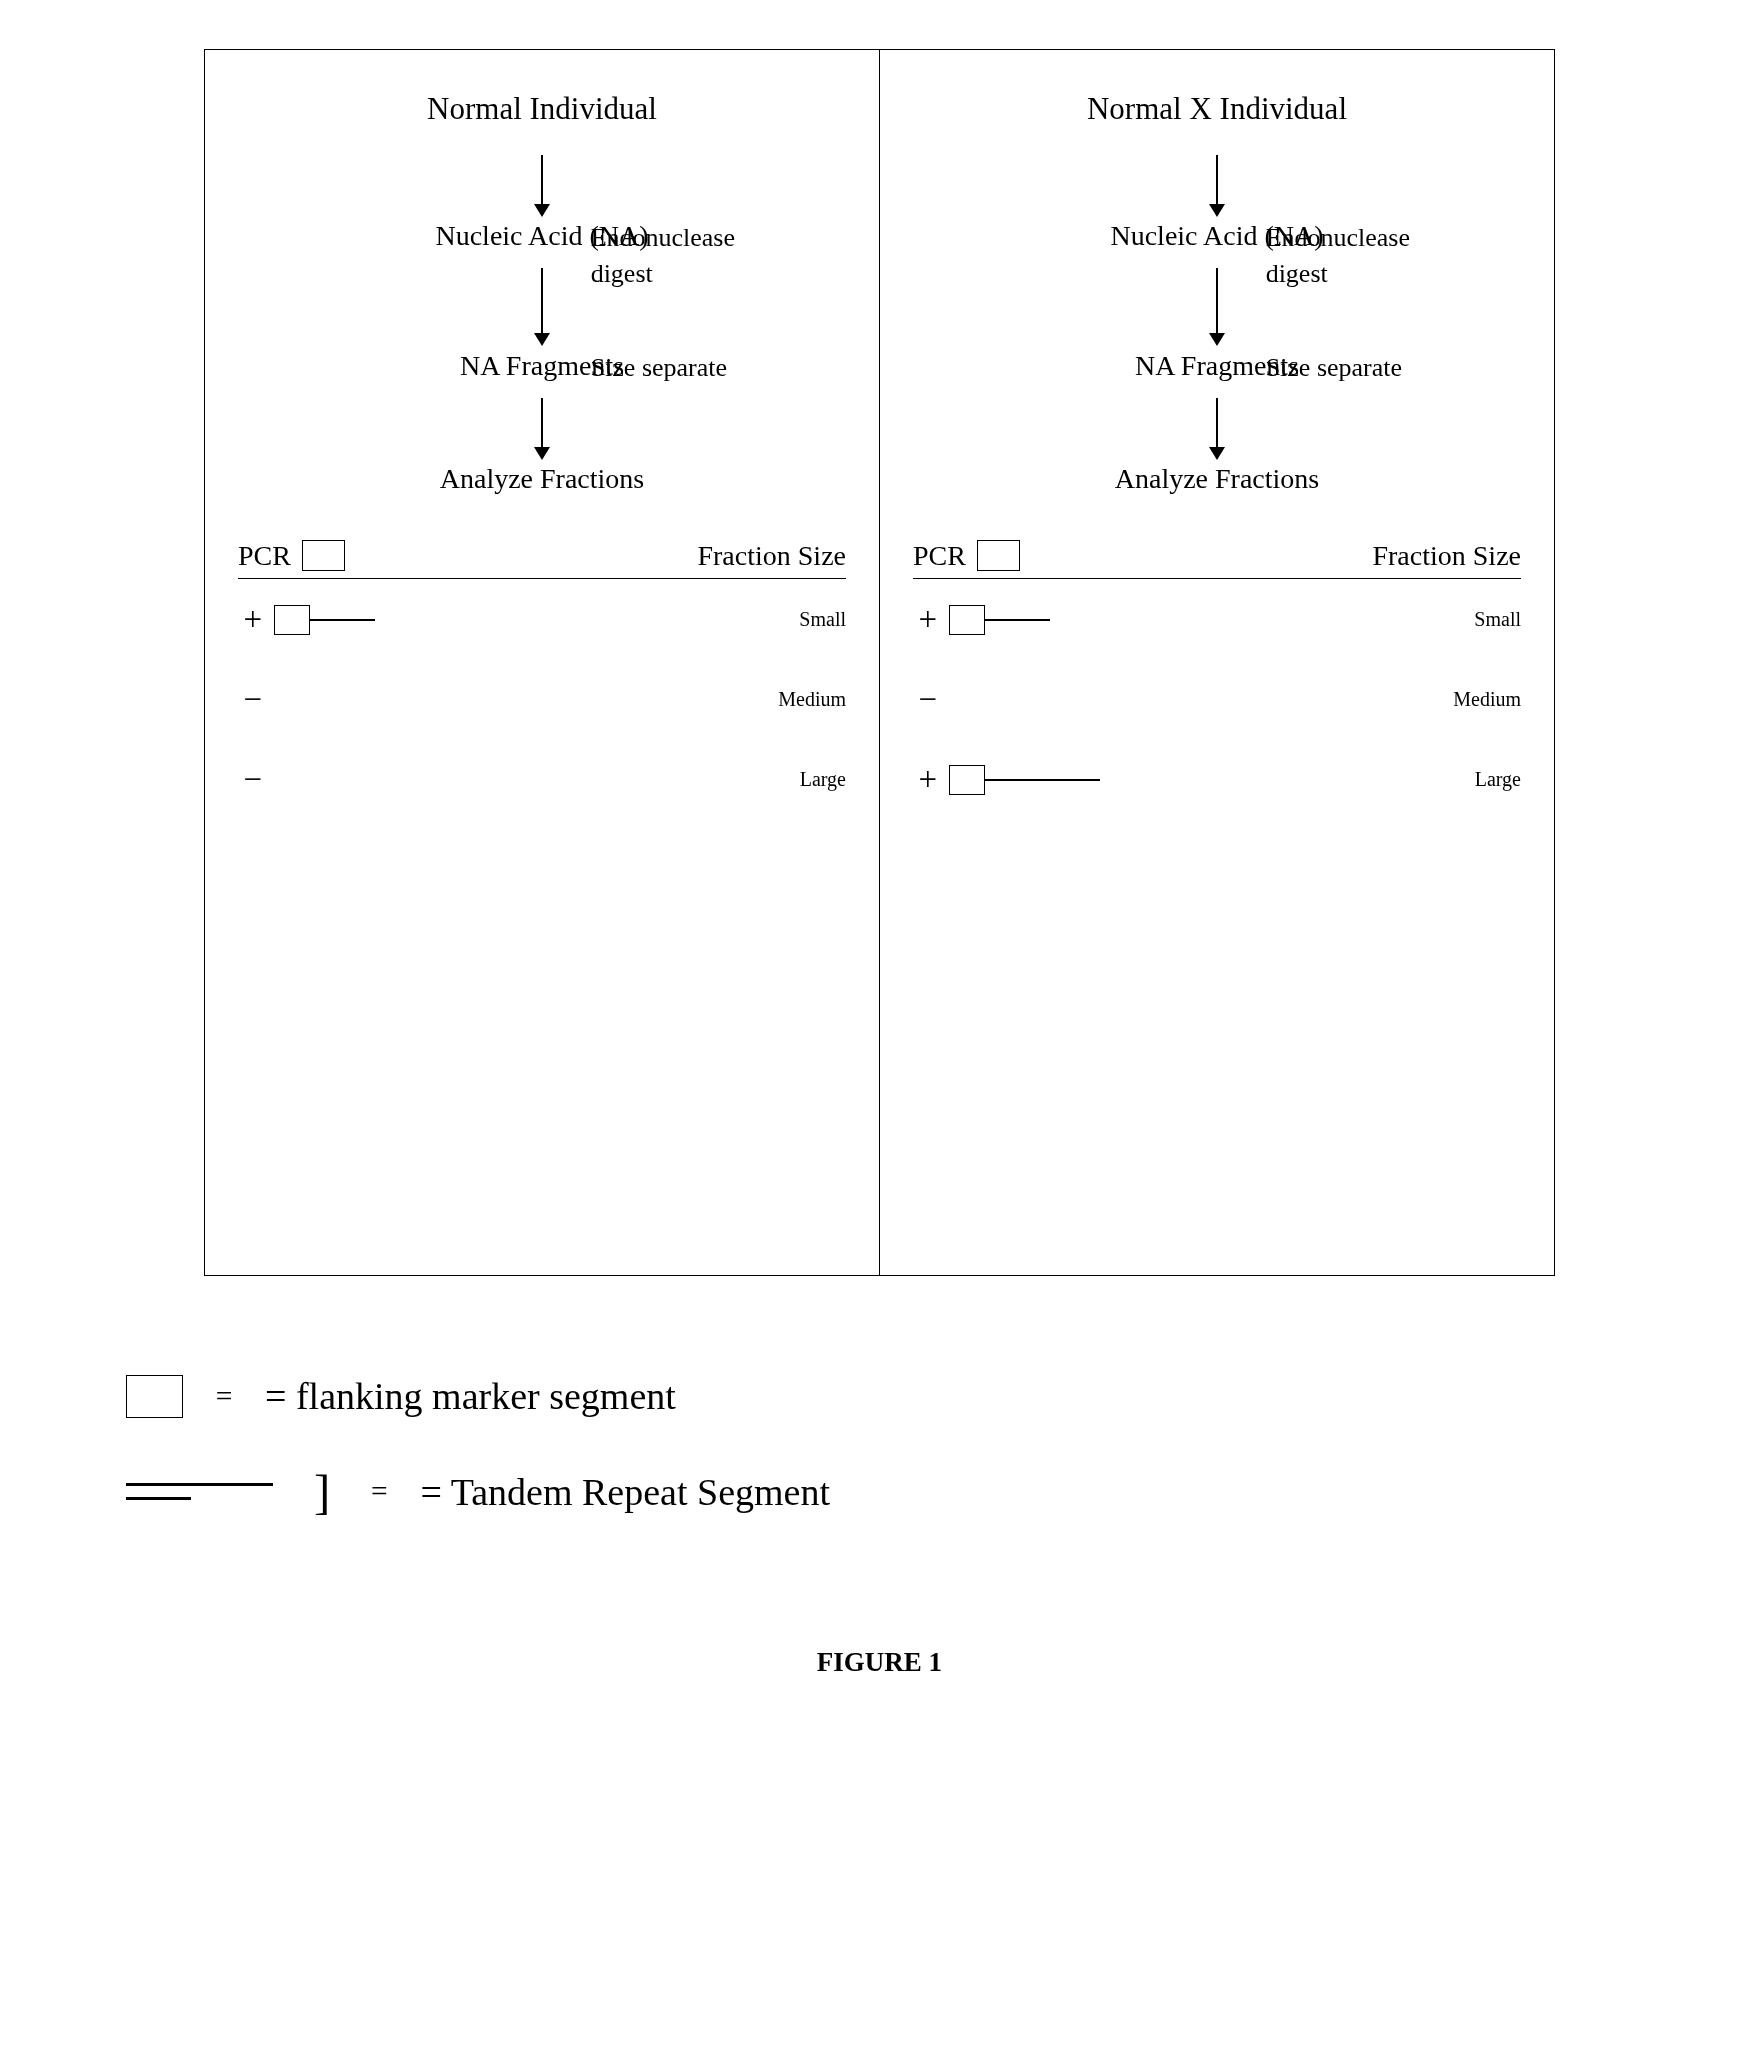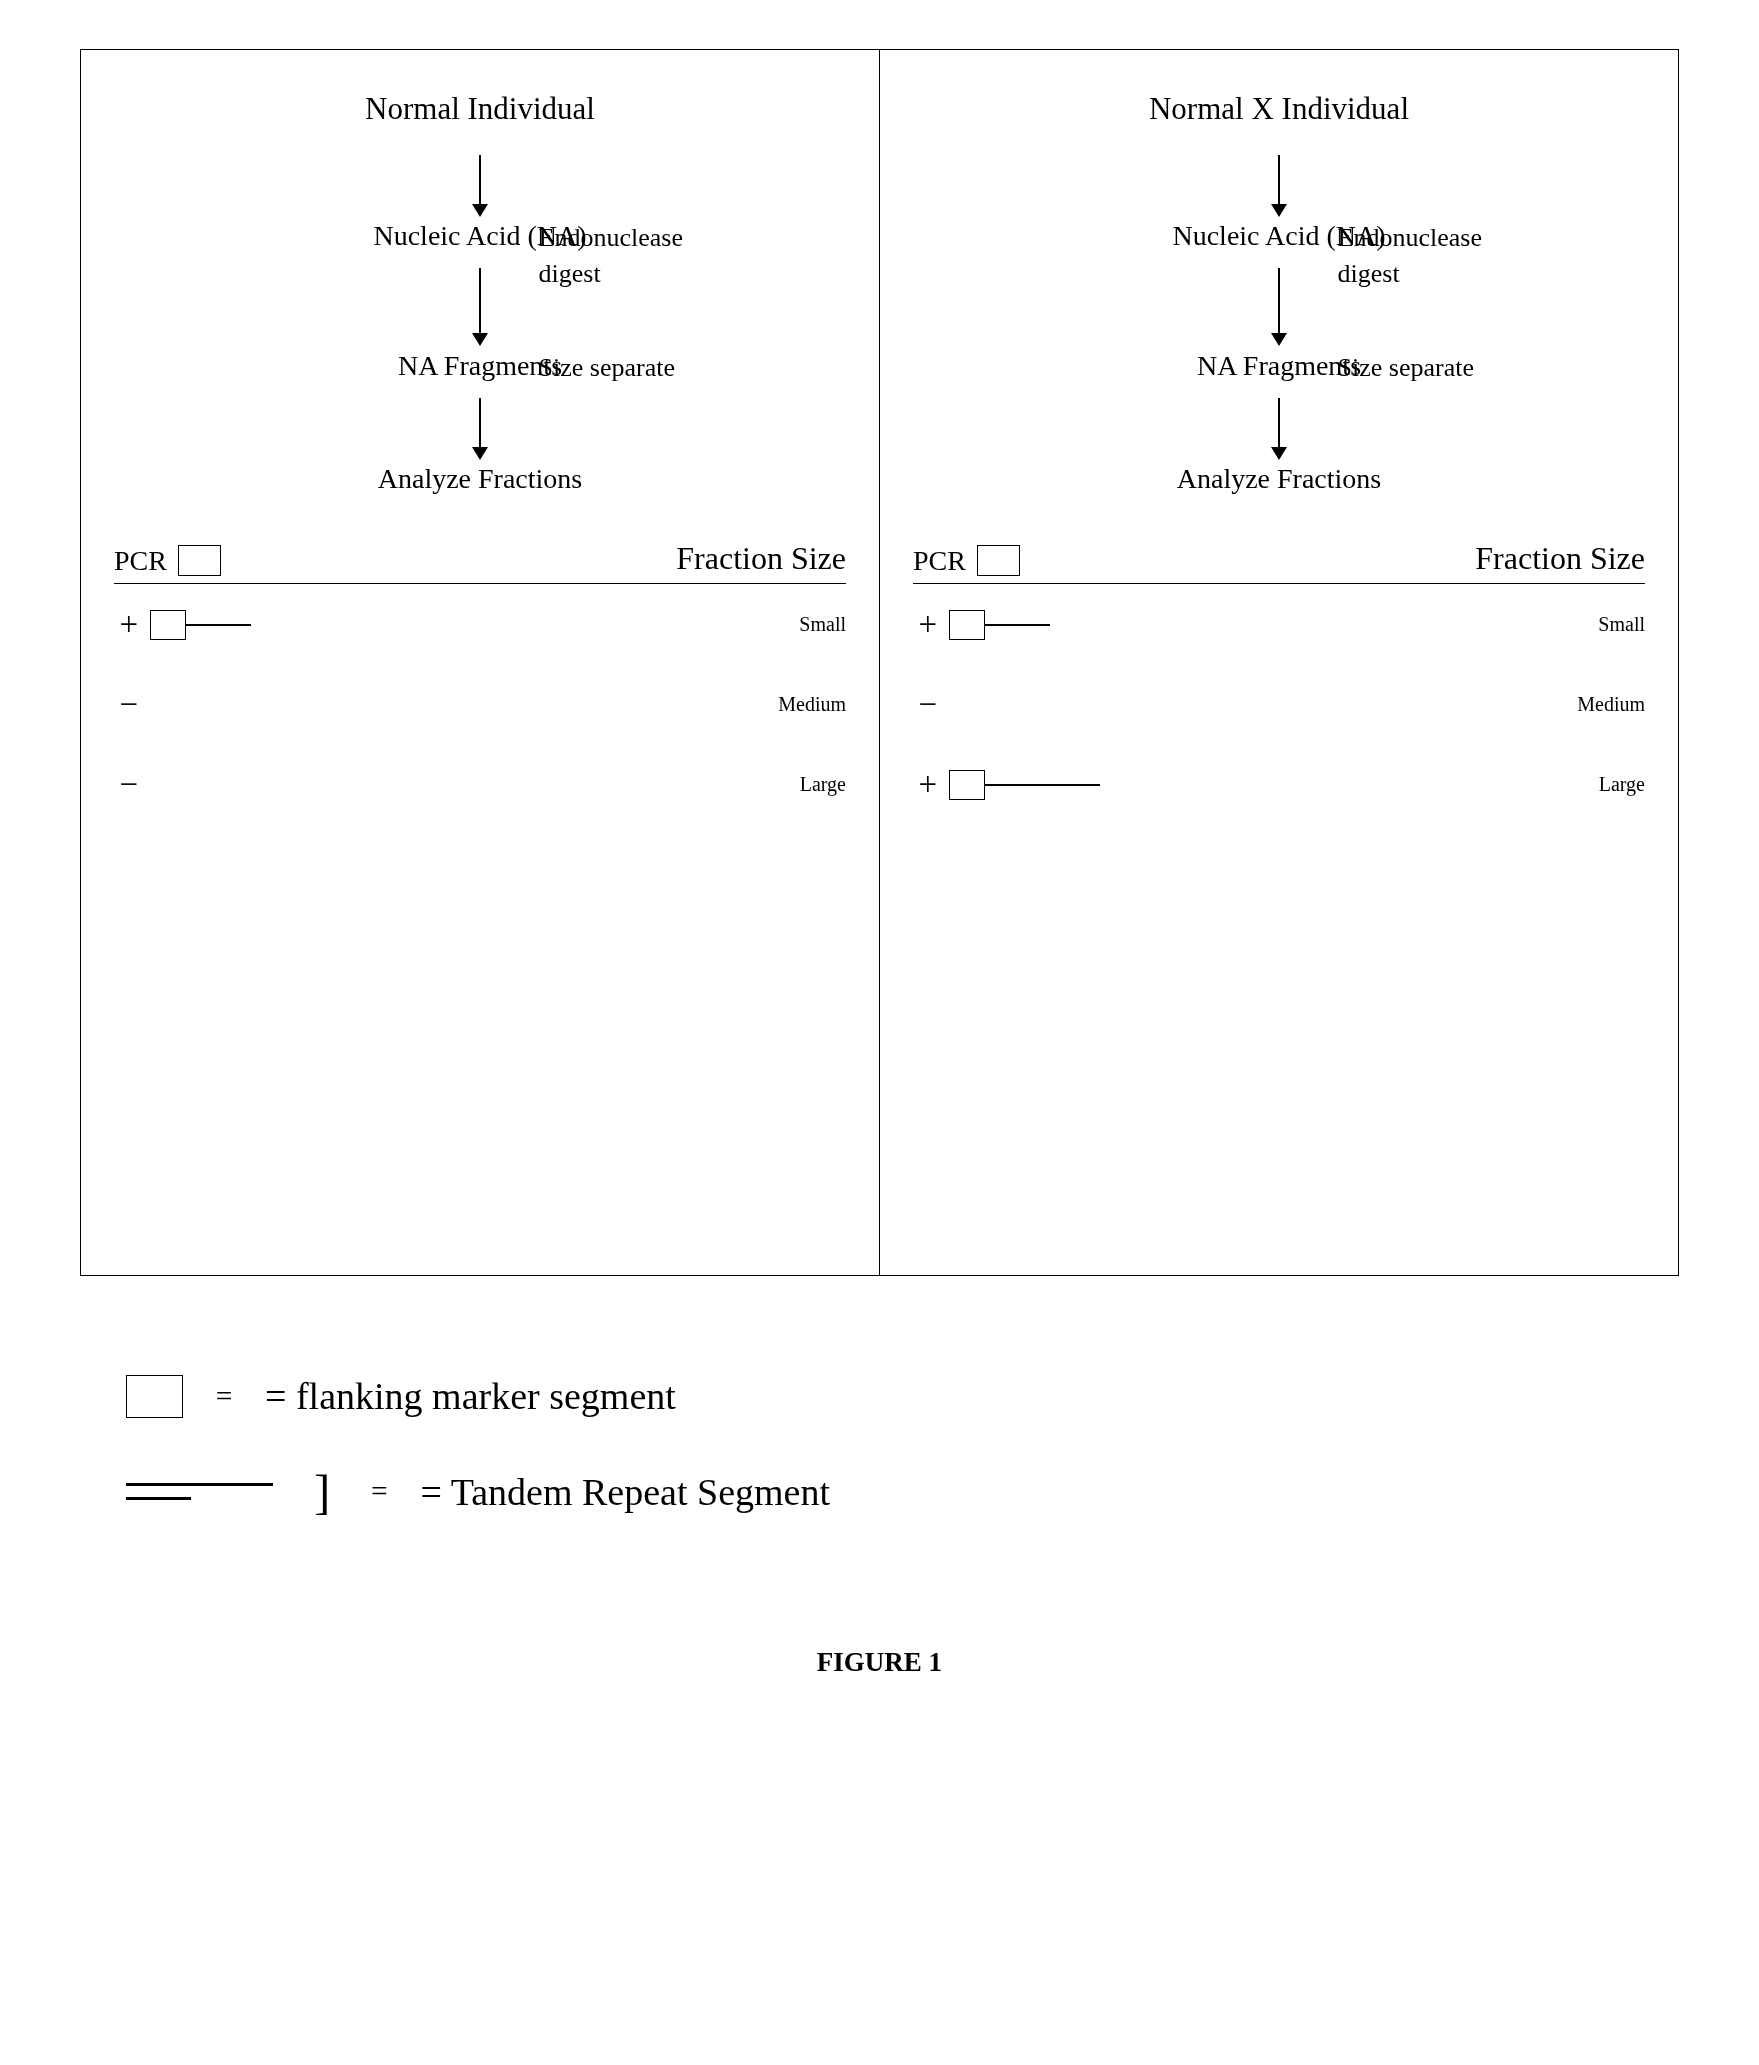--- a/index.html
+++ b/index.html
@@ -10,21 +10,21 @@
       min-height: 2065px;
       display: flex;
       flex-direction: column;
       align-items: center;
       padding: 49px 33px 65px;
     }
 
     .main-diagram {
       display: flex;
       border: 1.6px solid #000;
-      width: 1599px;
+      width: 1351px;
       min-height: 1227px;
     }
 
     .panel {
       flex: 1;
       padding: 41px 33px 49px;
       display: flex;
       flex-direction: column;
       align-items: flex-start;
     }
@@ -185,21 +185,21 @@
     }
 
     .header-pcr-area {
       display: flex;
       align-items: center;
       gap: 11px;
       min-width: 180px;
     }
 
     .header-fraction-size {
-      font-size: 32px;
+      font-size: 28px;
       margin-left: auto;
     }
 
     .data-rows {
       width: 100%;
     }
 
     .data-row {
       display: flex;
       align-items: center;

